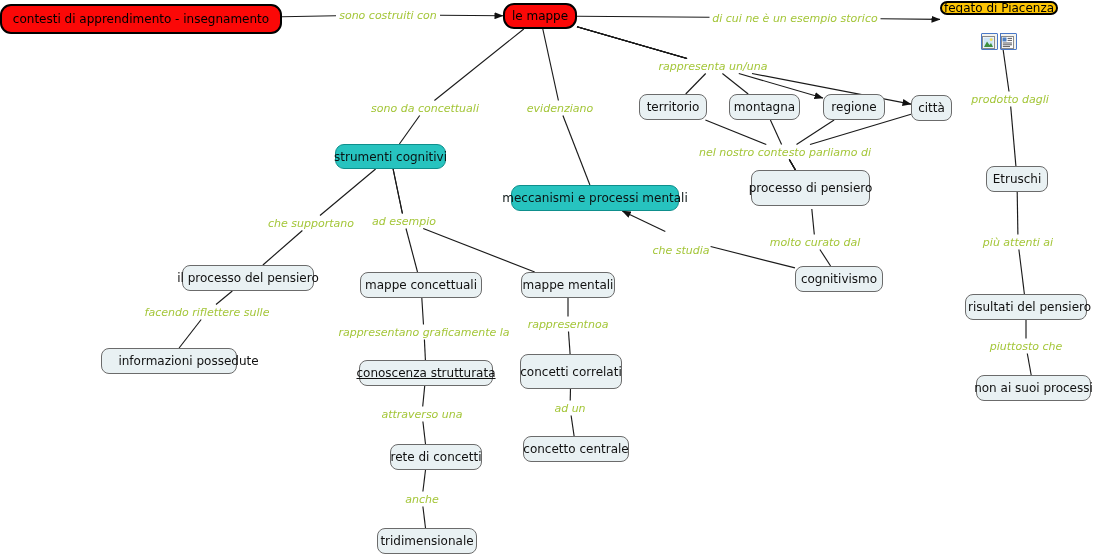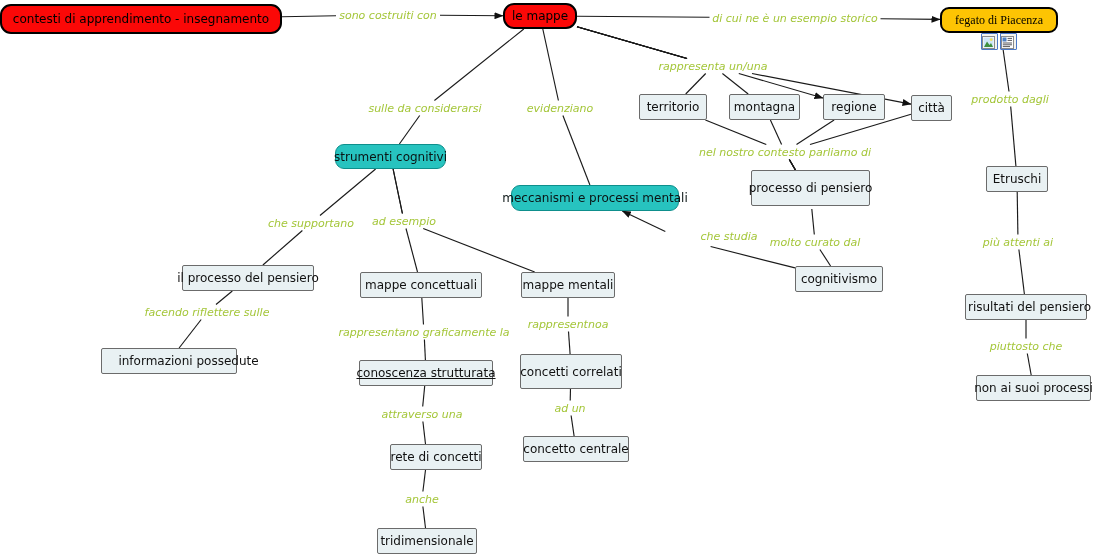--- a/index.html
+++ b/index.html
@@ -35,21 +35,21 @@
     font-size: 12px;
     color: #111111;
     line-height: 1;
     white-space: nowrap;
     padding: 0 9px;
     background: #e9f1f3;
   }
   .node.plain {
     background: #e9f1f3;
     border-color: #6b6b6b;
-    border-radius: 2px;
+    border-radius: 8px;
   }
   .node.red {
     background: #fb0807;
     border: 2px solid #000000;
     border-radius: 11px;
     color: #000000;
   }
   .node.teal {
     background: #27c3bf;
     border: 1px solid #0e8f8c;
@@ -150,21 +150,21 @@
         <line x1="568.0" y1="298.0" x2="568.0" y2="316.5" stroke="#1a1a1a"></line>
         <line x1="568.5" y1="331.5" x2="570.1" y2="354.0" stroke="#1a1a1a"></line>
         <line x1="570.7" y1="380.0" x2="570.2" y2="400.5" stroke="#1a1a1a"></line>
         <line x1="571.1" y1="415.5" x2="574.1" y2="436.0" stroke="#1a1a1a"></line>
       </g>
   </svg>
 
   <div id="nodes-group">
       <div class="node red" style="left: 0px; top: 4px; width: 282px; height: 30px;">contesti di apprendimento - insegnamento</div>
       <div class="node red" style="left: 503px; top: 3px; width: 74px; height: 26px;">le mappe</div>
-      <div class="node gold" style="left: 940px; top: 7px; width: 118px; height: 26px; font-family: Liberation Serif, serif;">fegato di Piacenza</div>
+      <div class="node gold" style="left: 940px; top: 1px; width: 118px; height: 14px;">fegato di Piacenza</div>
       <div class="node teal" style="left: 335px; top: 144px; width: 111px; height: 25px;">strumenti cognitivi</div>
       <div class="node teal" style="left: 511px; top: 185px; width: 168px; height: 26px;">meccanismi e processi mentali</div>
       <div class="node plain" style="left: 639px; top: 94px; width: 68px; height: 26px;">territorio</div>
       <div class="node plain" style="left: 729px; top: 94px; width: 71px; height: 26px;">montagna</div>
       <div class="node plain" style="left: 823px; top: 94px; width: 62px; height: 26px;">regione</div>
       <div class="node plain" style="left: 911px; top: 95px; width: 41px; height: 26px;">città</div>
       <div class="node plain" style="left: 986px; top: 166px; width: 62px; height: 26px;">Etruschi</div>
       <div class="node plain" style="left: 751px; top: 170px; width: 119px; height: 36px;">processo di pensiero</div>
       <div class="node plain" style="left: 795px; top: 266px; width: 88px; height: 26px;">cognitivismo</div>
       <div class="node plain" style="left: 965px; top: 294px; width: 122px; height: 26px; padding-left: 16px;">risultati del pensiero</div>
@@ -176,27 +176,27 @@
       <div class="node plain" style="left: 359px; top: 360px; width: 134px; height: 26px; text-decoration: underline;">conoscenza strutturata</div>
       <div class="node plain" style="left: 520px; top: 354px; width: 102px; height: 35px;">concetti correlati</div>
       <div class="node plain" style="left: 390px; top: 444px; width: 92px; height: 26px;">rete di concetti</div>
       <div class="node plain" style="left: 523px; top: 436px; width: 106px; height: 26px;">concetto centrale</div>
       <div class="node plain" style="left: 377px; top: 528px; width: 100px; height: 26px;">tridimensionale</div>
     </div>
   <div id="labels-group">
       <div class="edge-label" style="left: 388px; top: 15px; color: rgb(164, 198, 57);">sono costruiti con</div>
       <div class="edge-label" style="left: 795px; top: 18px; color: rgb(164, 198, 57);">di cui ne è un esempio storico</div>
       <div class="edge-label" style="left: 713px; top: 66px; color: rgb(164, 198, 57);">rappresenta un/una</div>
-      <div class="edge-label" style="left: 425px; top: 108px; color: rgb(164, 198, 57);">sulle da considerarsi</div>
+      <div class="edge-label" style="left: 425px; top: 108px; color: rgb(164, 198, 57);">sono da concettuali</div>
       <div class="edge-label" style="left: 560px; top: 108px; color: rgb(164, 198, 57);">evidenziano</div>
       <div class="edge-label" style="left: 1010px; top: 99px; color: rgb(164, 198, 57);">prodotto dagli</div>
       <div class="edge-label" style="left: 785px; top: 152px; color: rgb(164, 198, 57);">nel nostro contesto parliamo di</div>
       <div class="edge-label" style="left: 311px; top: 223px; color: rgb(164, 198, 57);">che supportano</div>
       <div class="edge-label" style="left: 404px; top: 221px; color: rgb(164, 198, 57);">ad esempio</div>
-      <div class="edge-label" style="left: 681px; top: 236px; color: rgb(164, 198, 57); margin-left: 48px;">che studia</div>
+      <div class="edge-label" style="left: 681px; top: 250px; color: rgb(164, 198, 57);">che studia</div>
       <div class="edge-label" style="left: 815px; top: 242px; color: rgb(164, 198, 57);">molto curato dal</div>
       <div class="edge-label" style="left: 1018px; top: 242px; color: rgb(164, 198, 57);">più attenti ai</div>
       <div class="edge-label" style="left: 207px; top: 312px; color: rgb(164, 198, 57);">facendo riflettere sulle</div>
       <div class="edge-label" style="left: 424px; top: 332px; color: rgb(164, 198, 57);">rappresentano graficamente la</div>
       <div class="edge-label" style="left: 568px; top: 324px; color: rgb(164, 198, 57);">rappresentnoa</div>
       <div class="edge-label" style="left: 1026px; top: 346px; color: rgb(164, 198, 57);">piuttosto che</div>
       <div class="edge-label" style="left: 422px; top: 414px; color: rgb(164, 198, 57);">attraverso una</div>
       <div class="edge-label" style="left: 570px; top: 408px; color: rgb(164, 198, 57);">ad un</div>
       <div class="edge-label" style="left: 422px; top: 499px; color: rgb(164, 198, 57);">anche</div>
     </div>

